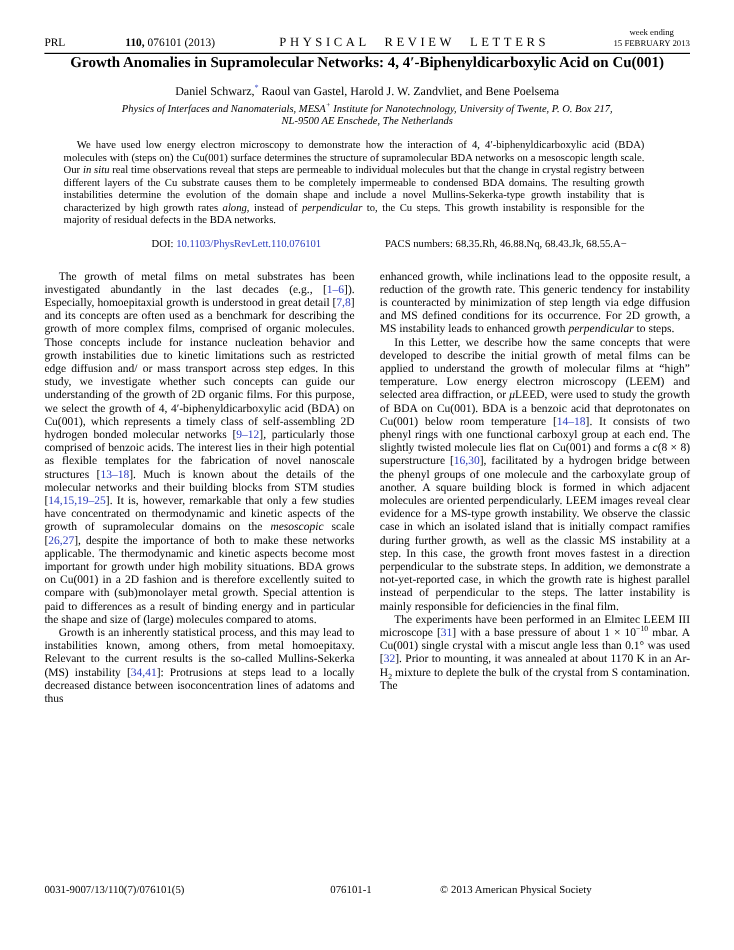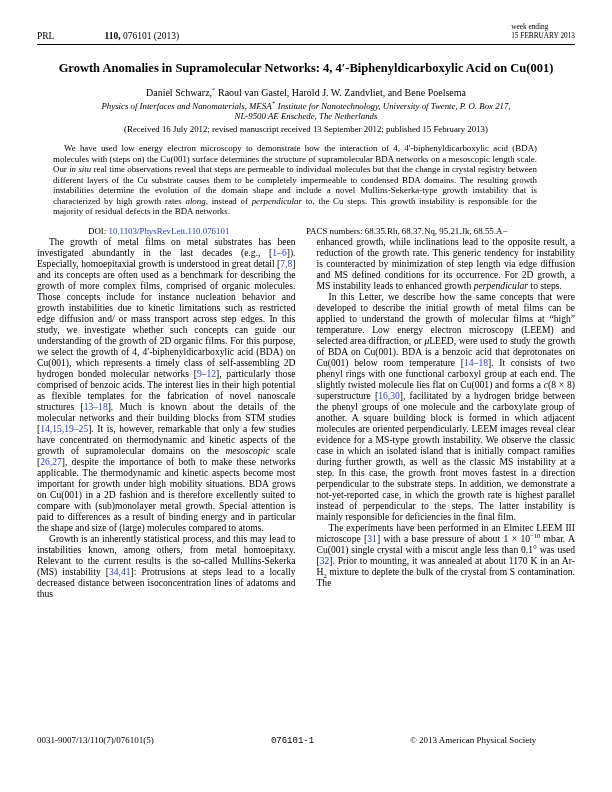--- a/index.html
+++ b/index.html
@@ -26,33 +26,33 @@
   }
   .journal-ref { font-size: 9.5px; white-space: nowrap; }
   .journal-name {
     font-size: 10.5px;
     letter-spacing: 3px;
     word-spacing: 7px;
     white-space: nowrap;
   }
   .week-ending {
     font-size: 7.3px;
-    text-align: left;
+    text-align: center;
     line-height: 1.2;
     white-space: nowrap;
   }
   .header-rule {
     border: none;
     border-top: 1.7px solid #000;
     margin: 3px 0 0 0;
   }
 
   
   .title {
-    margin-top: 16px;
+    margin-top: 0;
     text-align: center;
     font-size: 12.5px;
     font-weight: bold;
     white-space: nowrap;
   }
   .authors {
     margin-top: 11px;
     text-align: center;
     font-size: 10px;
     white-space: nowrap;
@@ -75,27 +75,29 @@
     margin: 9px 38px 0 16px;
     font-size: 8.9px;
     line-height: 10.5px;
     text-align: justify;
     text-indent: 11px;
   }
   .doi-row {
     margin: 9px 38px 0 38px;
     display: flex;
     font-size: 8.9px;
+    text-align: center;
   }
   .doi-cell { flex: 0 0 50%; padding-left: 13px; }
   .doi-link { color: var(--link); }
   .pacs-cell { flex: 1; }
 
   
   .columns {
+    margin-top: 17px;
     display: flex;
     gap: 21px;
   }
   .col {
     width: 261px;
     font-size: 9.6px;
     line-height: 11px;
     text-align: justify;
   }
   .col p { margin: 0; }
@@ -113,53 +115,53 @@
   .footer {
     position: absolute;
     left: 37px; right: 37px;
     bottom: 46px;
     display: flex;
     align-items: baseline;
     font-size: 9px;
     gap: 30px;
   }
   .footer .f-left { flex: 1; text-align: left; }
-  .footer .f-center { flex: 0 0 auto; text-align: left; font-family: Liberation Mono, monospace; }
-  .footer .f-right { flex: 1; text-align: center; padding-left: 27px; }
+  .footer .f-center { flex: 0 0 auto; text-align: left; }
+  .footer .f-right { flex: 1; text-align: left; padding-left: 27px; }
 </style>
 </head>
 <body>
 
 <div class="page">
 
   <div class="header">
     <span class="journal-ref">PRL <span class="tk-b">110,</span> 076101 (2013)</span>
+    <span class="journal-name">PHYSICAL REVIEW LETTERS</span>
     <span class="week-ending">
       <span>week ending</span><br>
       <span>15 FEBRUARY 2013</span>
     </span>
   </div>
   <hr class="header-rule">
 
   <div class="title">Growth Anomalies in Supramolecular Networks: 4, 4′-Biphenyldicarboxylic Acid on Cu(001)</div>
 
   <div class="authors">Daniel Schwarz,<span class="tk-csup">*</span> Raoul van Gastel, Harold J. W. Zandvliet, and Bene Poelsema</div>
 
   <div class="affiliation">
     <span>Physics of Interfaces and Nanomaterials, MESA<span class="tk-sup">+</span> Institute for Nanotechnology, University of Twente, P. O. Box 217,</span><br>
     <span>NL-9500 AE Enschede, The Netherlands</span>
   </div>
 
-  <div class="received">(Received 16 July 2012; revised manuscript received 13 September 2012; published 15 February 2013)</div>
 
   <div class="abstract">We have used low energy electron microscopy to demonstrate how the interaction of 4, 4′-biphenyldicarboxylic acid (BDA) molecules with (steps on) the Cu(001) surface determines the structure of supramolecular BDA networks on a mesoscopic length scale. Our <span class="tk-i">in situ</span> real time observations reveal that steps are permeable to individual molecules but that the change in crystal registry between different layers of the Cu substrate causes them to be completely impermeable to condensed BDA domains. The resulting growth instabilities determine the evolution of the domain shape and include a novel Mullins-Sekerka-type growth instability that is characterized by high growth rates <span class="tk-i">along</span>, instead of <span class="tk-i">perpendicular</span> to, the Cu steps. This growth instability is responsible for the majority of residual defects in the BDA networks.</div>
 
   <div class="doi-row">
     <span class="doi-cell"><span>DOI: </span><span class="doi-link">10.1103/PhysRevLett.110.076101</span></span>
-    <span class="pacs-cell">PACS numbers: 68.35.Rh, 68.37.Nq, 95.21.Jk, 68.55.A−</span>
+    <span class="pacs-cell">PACS numbers: 68.35.Rh, 46.88.Nq, 68.43.Jk, 68.55.A−</span>
   </div>
 
   <div class="columns">
     <div class="col">
         <p class="indent">The growth of metal films on metal substrates has been investigated abundantly in the last decades (e.g., [<span class="tk-c">1–6</span>]). Especially, homoepitaxial growth is understood in great detail [<span class="tk-c">7,8</span>] and its concepts are often used as a benchmark for describing the growth of more complex films, comprised of organic molecules. Those concepts include for instance nucleation behavior and growth instabilities due to kinetic limitations such as restricted edge diffusion and/ or mass transport across step edges. In this study, we investigate whether such concepts can guide our understanding of the growth of 2D organic films. For this purpose, we select the growth of 4, 4′-biphenyldicarboxylic acid (BDA) on Cu(001), which represents a timely class of self-assembling 2D hydrogen bonded molecular networks [<span class="tk-c">9–12</span>], particularly those comprised of benzoic acids. The interest lies in their high potential as flexible templates for the fabrication of novel nanoscale structures [<span class="tk-c">13–18</span>]. Much is known about the details of the molecular networks and their building blocks from STM studies [<span class="tk-c">14,15,19–25</span>]. It is, however, remarkable that only a few studies have concentrated on thermodynamic and kinetic aspects of the growth of supramolecular domains on the <span class="tk-i">mesoscopic</span> scale [<span class="tk-c">26,27</span>], despite the importance of both to make these networks applicable. The thermodynamic and kinetic aspects become most important for growth under high mobility situations. BDA grows on Cu(001) in a 2D fashion and is therefore excellently suited to compare with (sub)monolayer metal growth. Special attention is paid to differences as a result of binding energy and in particular the shape and size of (large) molecules compared to atoms.</p>
         <p class="indent">Growth is an inherently statistical process, and this may lead to instabilities known, among others, from metal homoepitaxy. Relevant to the current results is the so-called Mullins-Sekerka (MS) instability [<span class="tk-c">34,41</span>]: Protrusions at steps lead to a locally decreased distance between isoconcentration lines of adatoms and thus</p>
       </div>
     <div class="col">
         <p>enhanced growth, while inclinations lead to the opposite result, a reduction of the growth rate. This generic tendency for instability is counteracted by minimization of step length via edge diffusion and MS defined conditions for its occurrence. For 2D growth, a MS instability leads to enhanced growth <span class="tk-i">perpendicular</span> to steps.</p>
         <p class="indent">In this Letter, we describe how the same concepts that were developed to describe the initial growth of metal films can be applied to understand the growth of molecular films at “high” temperature. Low energy electron microscopy (LEEM) and selected area diffraction, or <span class="tk-i">μ</span>LEED, were used to study the growth of BDA on Cu(001). BDA is a benzoic acid that deprotonates on Cu(001) below room temperature [<span class="tk-c">14–18</span>]. It consists of two phenyl rings with one functional carboxyl group at each end. The slightly twisted molecule lies flat on Cu(001) and forms a <span class="tk-i">c</span>(8 × 8) superstructure [<span class="tk-c">16,30</span>], facilitated by a hydrogen bridge between the phenyl groups of one molecule and the carboxylate group of another. A square building block is formed in which adjacent molecules are oriented perpendicularly. LEEM images reveal clear evidence for a MS-type growth instability. We observe the classic case in which an isolated island that is initially compact ramifies during further growth, as well as the classic MS instability at a step. In this case, the growth front moves fastest in a direction perpendicular to the substrate steps. In addition, we demonstrate a not-yet-reported case, in which the growth rate is highest parallel instead of perpendicular to the steps. The latter instability is mainly responsible for deficiencies in the final film.</p>

